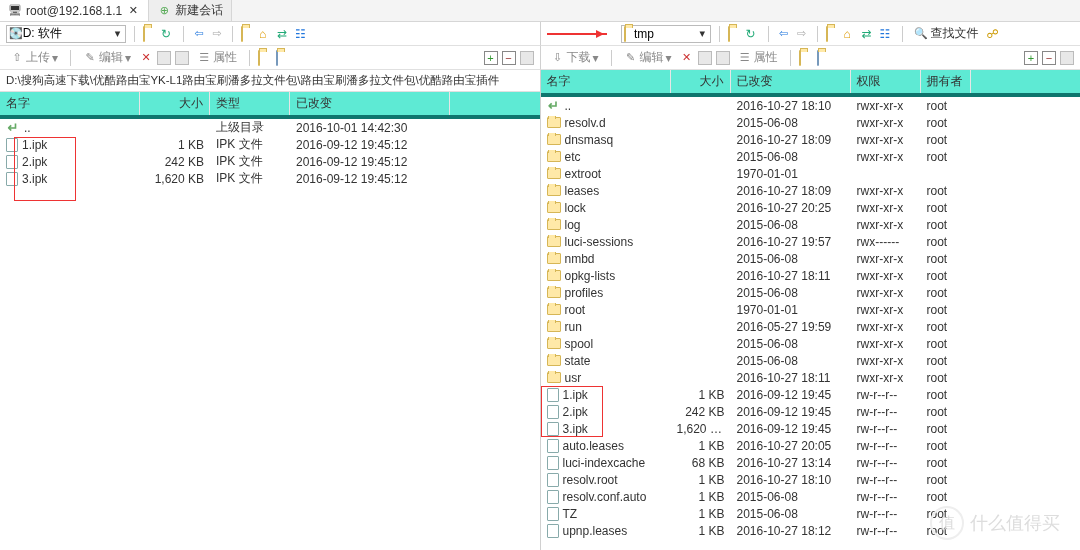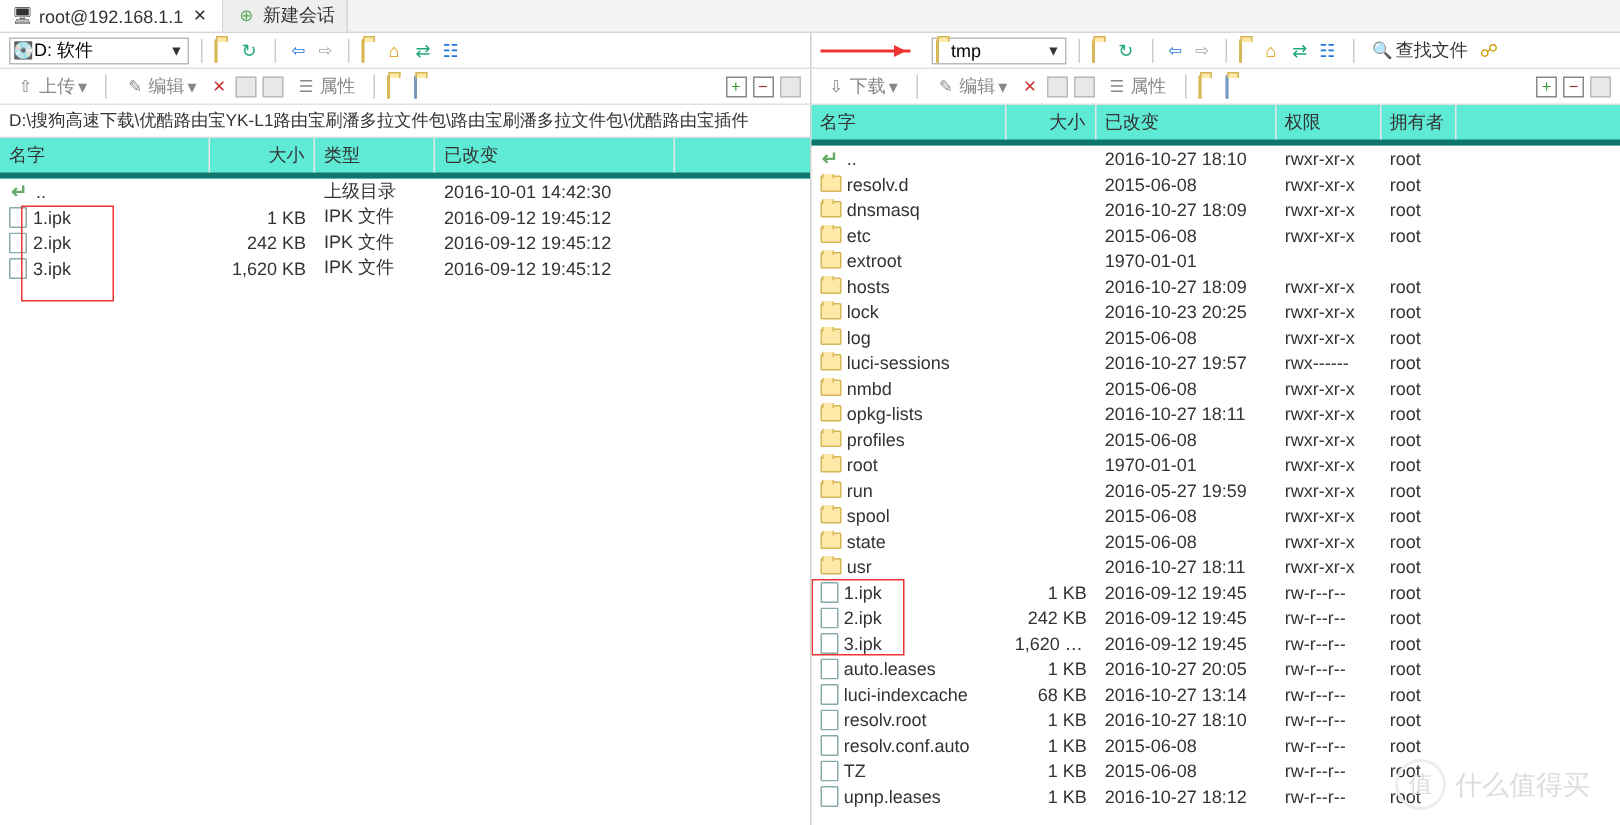--- a/index.html
+++ b/index.html
@@ -256,34 +256,34 @@
             <span>extroot</span>
           </div>
           <div class="rc-size"></div>
           <div class="rc-mod">1970-01-01</div>
           <div class="rc-perm"></div>
           <div class="rc-own"></div>
         </div>
         <div class="row">
           <div class="rc-name">
             <span class="fo"></span>
-            <span>hosts</span>
+            <span>leases</span>
           </div>
           <div class="rc-size"></div>
           <div class="rc-mod">2016-10-27 18:09</div>
           <div class="rc-perm">rwxr-xr-x</div>
           <div class="rc-own">root</div>
         </div>
         <div class="row">
           <div class="rc-name">
             <span class="fo"></span>
             <span>lock</span>
           </div>
           <div class="rc-size"></div>
-          <div class="rc-mod">2016-10-23 20:25</div>
+          <div class="rc-mod">2016-10-27 20:25</div>
           <div class="rc-perm">rwxr-xr-x</div>
           <div class="rc-own">root</div>
         </div>
         <div class="row">
           <div class="rc-name">
             <span class="fo"></span>
             <span>log</span>
           </div>
           <div class="rc-size"></div>
           <div class="rc-mod">2015-06-08</div>

